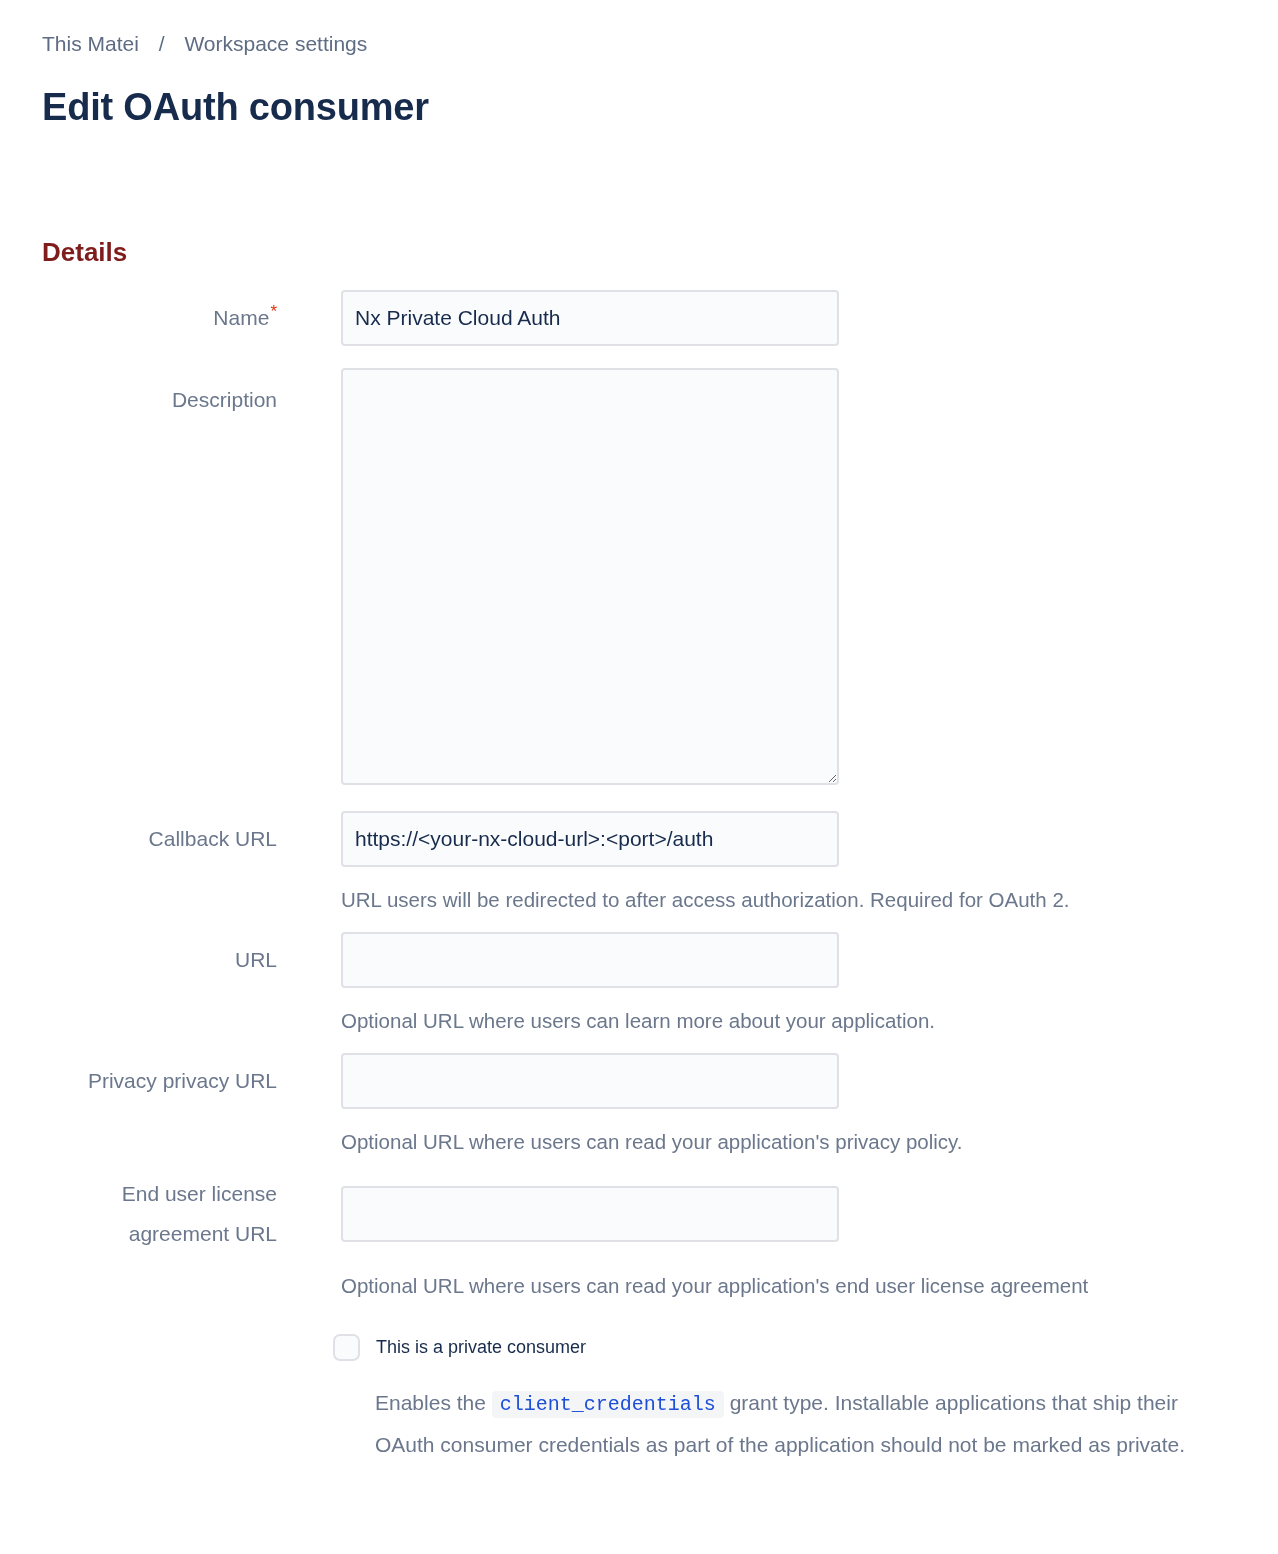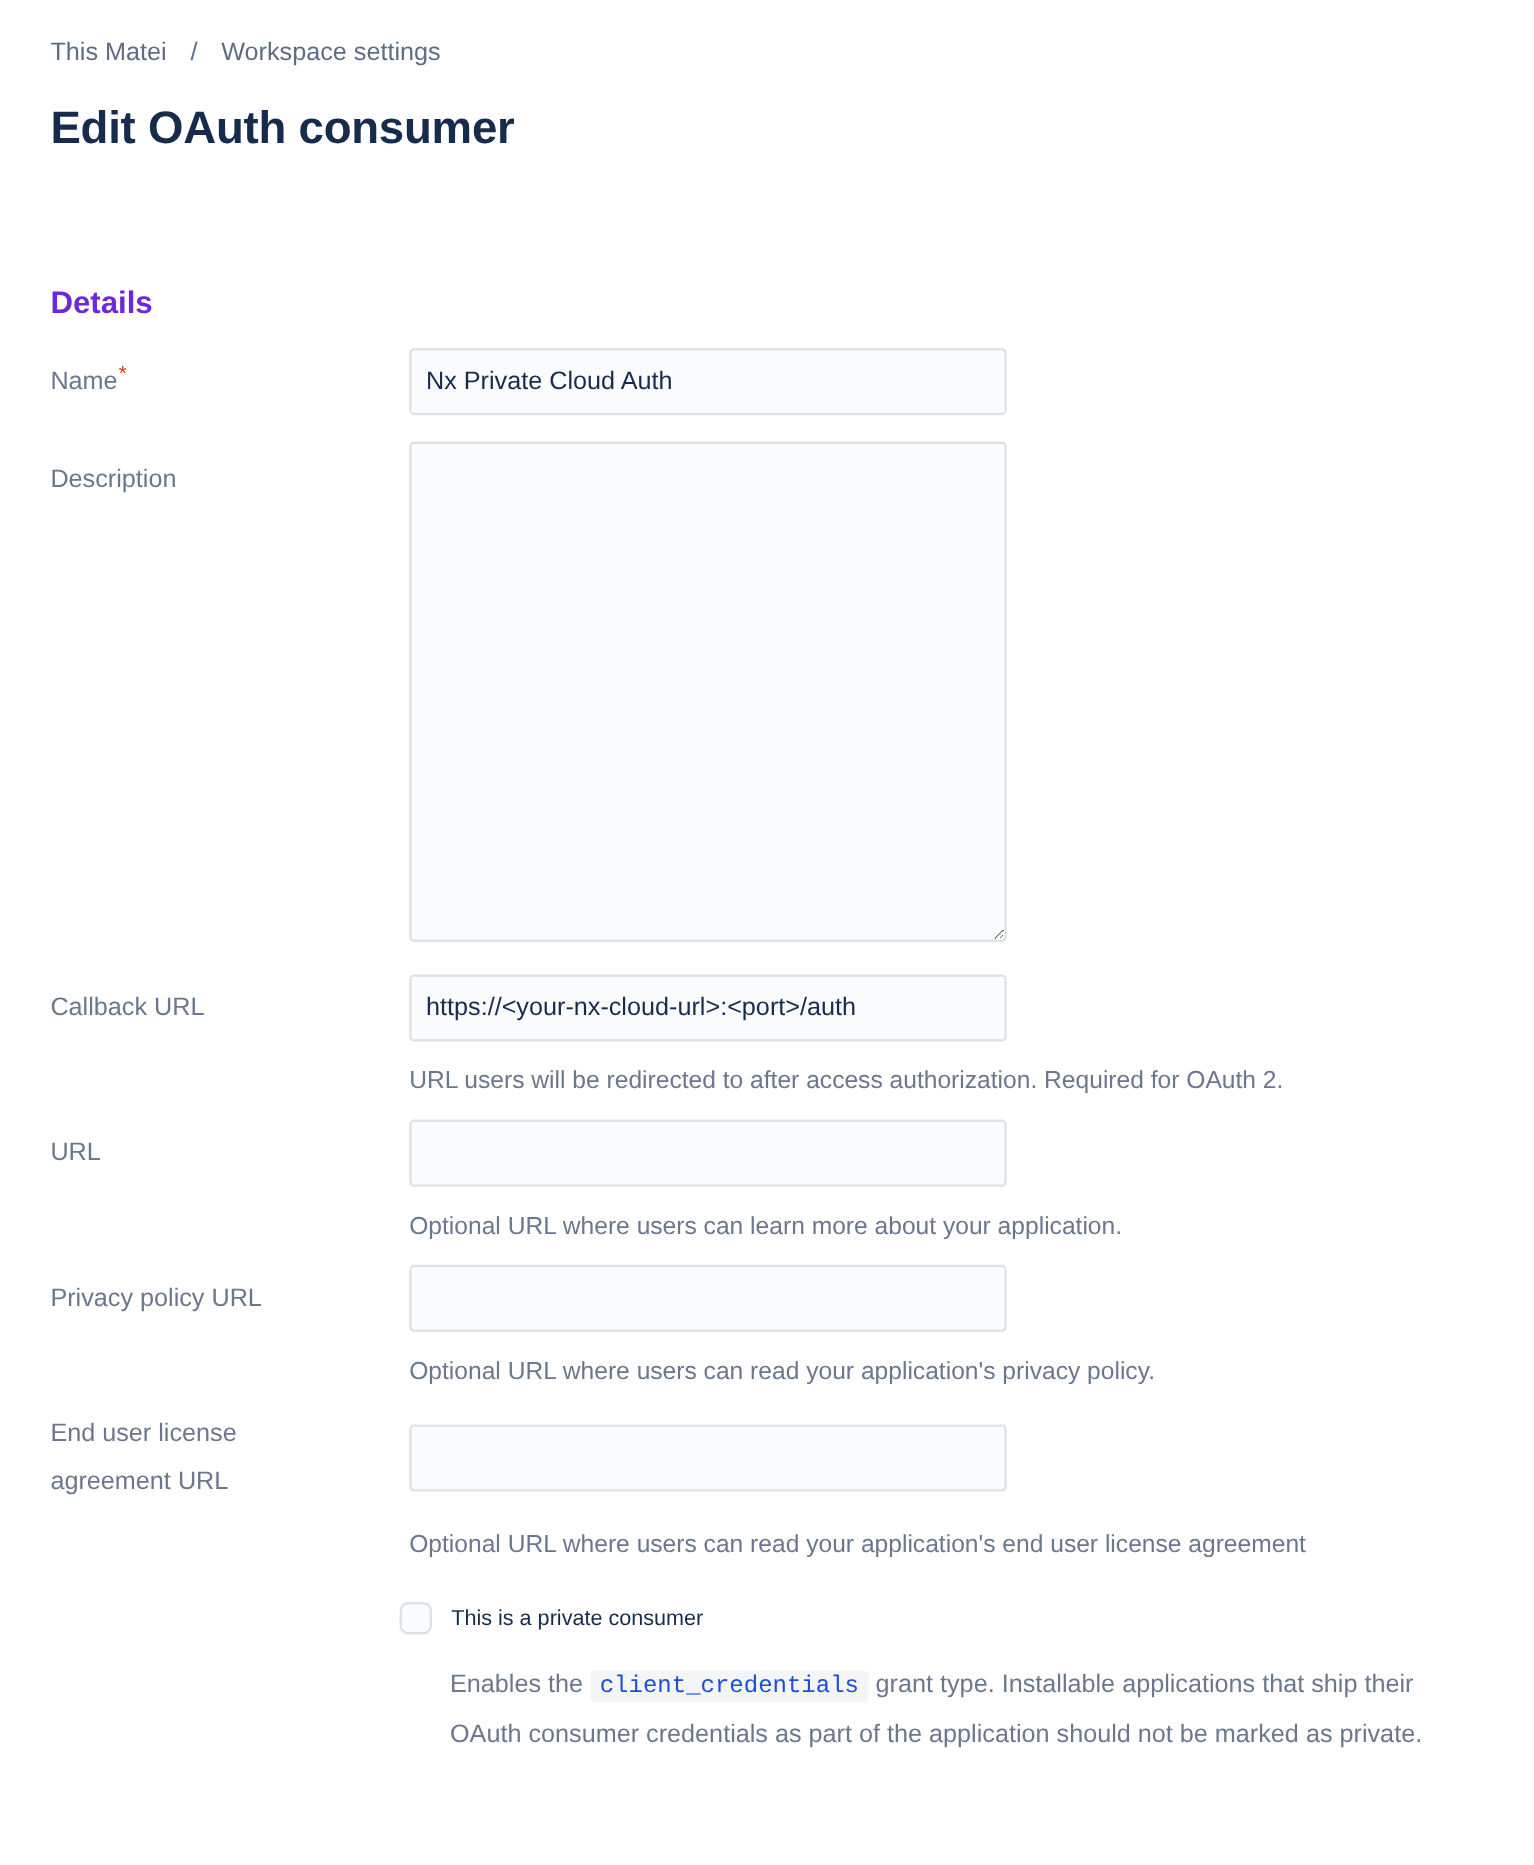--- a/index.html
+++ b/index.html
@@ -23,31 +23,32 @@
     line-height: 46px;
     font-weight: 700;
     color: #172B4D;
     letter-spacing: -0.2px;
   }
   h2.section-title {
     margin: 106px 0 0 0;
     font-size: 26px;
     line-height: 32px;
     font-weight: 700;
-    color: #6d28d9;
+    color: #7f1d1d;
   }
 
   
   .form { margin-top: 2px; }
   .form-row { display: flex; align-items: center; margin-top: 22px; }
   .form-row.top-align { align-items: flex-start; }
   .form-row.top-align .label-col { padding-top: 12px; }
   .label-col {
     flex: 0 0 263px;
     width: 263px;
+    text-align: right;
     padding-right: 28px;
     font-size: 21px;
     line-height: 40px;
     color: #6B778C;
   }
   .req {
     color: #DE350B;
     font-size: 17px;
     vertical-align: top;
     line-height: 28px;
@@ -183,21 +184,21 @@
       </div>
     </div>
     <div class="form-row" style="margin-top:0">
       <div class="label-col"></div>
       <div class="control-col">
         <div class="help">Optional URL where users can learn more about your application.</div>
       </div>
     </div>
 
     <div class="form-row" style="margin-top:10px">
-      <div class="label-col">Privacy policy URL</div>
+      <div class="label-col">Privacy privacy URL</div>
       <div class="control-col">
         <input type="text" class="text-input" value="" style="">
       </div>
     </div>
     <div class="form-row" style="margin-top:0">
       <div class="label-col"></div>
       <div class="control-col">
         <div class="help">Optional URL where users can read your application's privacy policy.</div>
       </div>
     </div>

